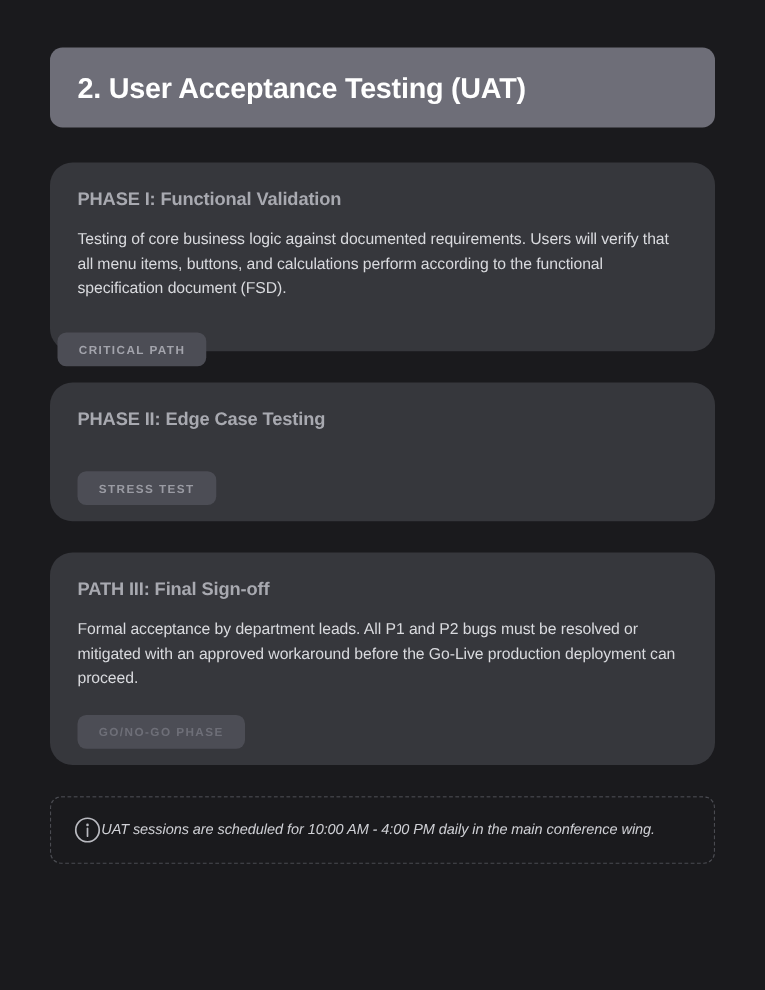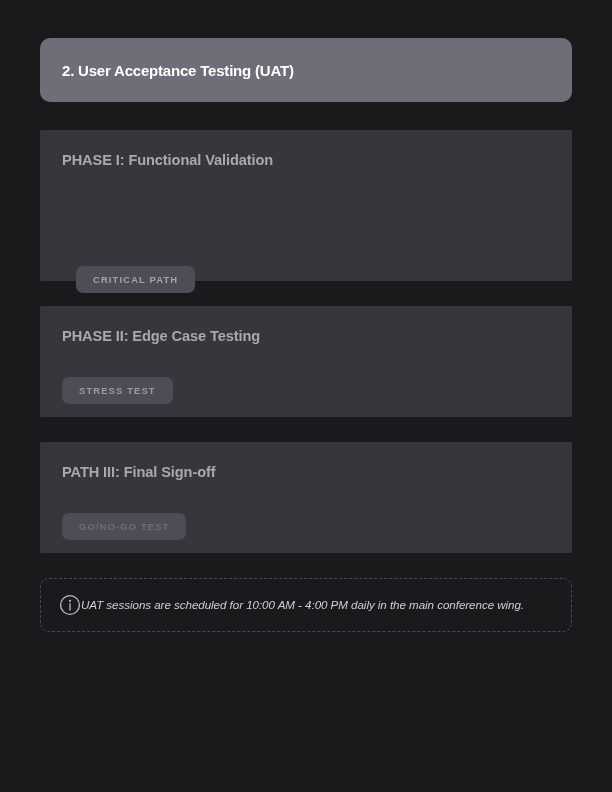--- a/index.html
+++ b/index.html
@@ -28,29 +28,29 @@
     background: #6e6e78;
     border-radius: 10px;
     height: 64px;
     display: flex;
     align-items: center;
     padding: 0 22px;
     margin-bottom: 28px;
   }
   .section-header-title {
     color: #ffffff;
-    font-size: 15px;
+    font-size: 23px;
     font-weight: bold;
     letter-spacing: -0.2px;
   }
 
   
   .card {
     background: #36373c;
-    border-radius: 2px;
+    border-radius: 18px;
     padding: 22px 22px 0 22px;
     margin-bottom: 25px;
     position: relative;
   }
 
   .card-title {
     color: #a8a9b0;
     font-size: 14.6px;
     font-weight: bold;
     letter-spacing: -0.1px;
@@ -77,21 +77,21 @@
   }
 
   
   .card--overflow-badge {
     padding-bottom: 0;
     height: 151px;
     overflow: visible;
   }
   .card--overflow-badge .badge-slot {
     position: absolute;
-    left: 36px;
+    left: 6px;
     bottom: -12px;
   }
   .badge--critical { color: #a3a4ac; }
 
   
   .badge-slot--inset {
     padding-top: 19px;
     padding-bottom: 13px;
   }
   .badge--stress  { color: #9a9ba3; }
@@ -126,36 +126,38 @@
 <body>
 
 <div class="page">
 
   <div class="section-header">
     <div class="section-header-title">2. User Acceptance Testing (UAT)</div>
   </div>
 
   <div class="card card--overflow-badge">
     <div class="card-title">PHASE I: Functional Validation</div>
+    <div class="card-body">Testing of core business logic against documented requirements. Users will verify that all menu items, buttons, and calculations perform according to the functional specification document (FSD).</div>
     <div class="badge-slot">
       <span class="badge badge--critical">CRITICAL PATH</span>
     </div>
   </div>
 
   <div class="card">
     <div class="card-title">PHASE II: Edge Case Testing</div>
     <div class="badge-slot--inset">
       <span class="badge badge--stress">STRESS TEST</span>
     </div>
   </div>
 
   <div class="card">
     <div class="card-title">PATH III: Final Sign-off</div>
+    <div class="card-body">Formal acceptance by department leads. All P1 and P2 bugs must be resolved or mitigated with an approved workaround before the Go-Live production deployment can proceed.</div>
     <div class="badge-slot--inset">
-      <span class="badge badge--gonogo">GO/NO-GO TEST</span>
+      <span class="badge badge--gonogo">GO/NO-GO PHASE</span>
     </div>
   </div>
 
   <div class="note">
     <span class="note-icon">
       <svg width="22" height="22" viewBox="0 0 22 22" fill="none" aria-hidden="true">
         <circle cx="11" cy="11" r="9.4" stroke="currentColor" stroke-width="1.35"></circle>
         <circle cx="11" cy="6.9" r="1.05" fill="currentColor"></circle>
         <path d="M11 9.7v6.2" stroke="currentColor" stroke-width="1.35" stroke-linecap="round"></path>
       </svg>

